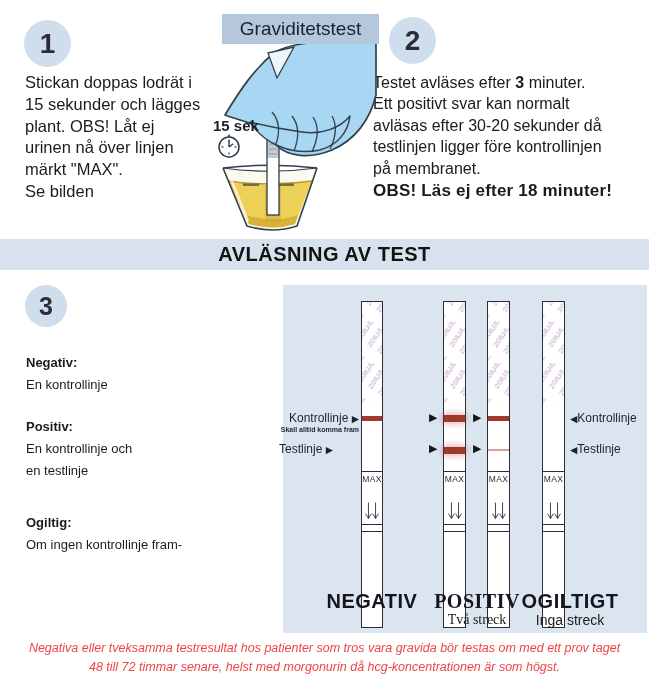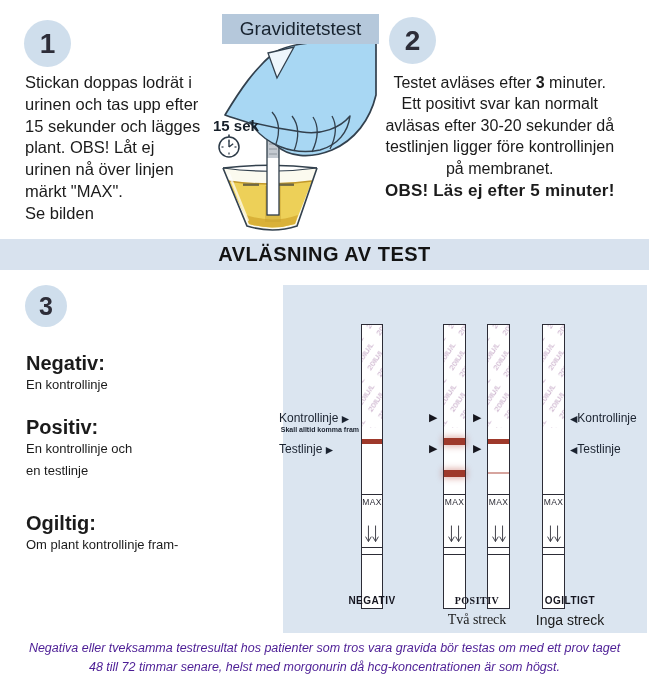--- a/index.html
+++ b/index.html
@@ -12,100 +12,99 @@
     position:absolute;border-radius:50%;background:var(--circle-blue,#cfdeec);
     display:flex;align-items:center;justify-content:center;
     font-weight:bold;color:#2d2d38;
   }
   .c1{left:24px;top:20px;width:47px;height:47px;font-size:28px;}
   .c2{left:389px;top:17px;width:47px;height:47px;font-size:28px;}
   .c3{left:25px;top:285px;width:42px;height:42px;font-size:25px;}
   
   .step1{position:absolute;left:25px;top:72px;font-size:16.5px;line-height:21.8px;white-space:nowrap;}
   
-  .step2{position:absolute;left:385px;top:72px;font-size:16px;line-height:21.4px;white-space:nowrap;text-align:center;}
+  .step2{position:absolute;left:373px;top:72px;font-size:16px;line-height:21.4px;white-space:nowrap;}
   .step2 .warn{font-weight:bold;font-size:17px;letter-spacing:.2px;margin-top:1px;}
   .step2 b{font-weight:bold;}
   
   .title-box{
     position:absolute;left:222px;top:14px;width:157px;height:30px;line-height:30px;
     background:var(--title-box-blue,#b5c8db);text-align:center;font-size:19px;color:#18232f;z-index:3;
   }
   .illus{position:absolute;left:180px;top:40px;width:200px;height:195px;z-index:1;}
   .illus text{font-family:"Liberation Sans", sans-serif;font-size:15px;font-weight:600;fill:#17202a;}
   
   .band{
     position:absolute;left:0;top:239px;width:649px;height:31px;line-height:31px;
     background:var(--band-blue,#d8e2ee);text-align:center;font-weight:bold;font-size:20px;
     letter-spacing:.5px;color:#131313;
   }
   
   .step3-group{position:absolute;left:26px;white-space:nowrap;}
-  .step3-group .h{font-weight:bold;font-size:20px;line-height:22px;}
+  .step3-group .h{font-weight:bold;font-size:13px;line-height:22px;}
   .step3-group .ln{font-size:13px;line-height:21.5px;}
   .g1{top:352px;} .g2{top:416px;} .g3{top:512px;}
   
   .panel{position:absolute;left:283px;top:285px;width:364px;height:348px;background:var(--panel-blue,#dbe5f0);}
   .strip{
-    position:absolute;top:16px;width:23px;height:285px;background:#fff;
-    border:1.5px solid #2c2c36;box-sizing:border-box;margin-top:23px;
+    position:absolute;top:16px;width:23px;height:327px;background:#fff;
+    border:1.5px solid #2c2c36;box-sizing:border-box;
   }
   .s1{left:78px;width:22px;} .s2{left:160px;} .s3{left:204px;} .s4{left:259px;}
   .strip .pattern{position:absolute;left:0;top:0;width:100%;height:103px;}
   .strip .ctl,.strip .tst{position:absolute;left:0;right:0;background:var(--line-red,#9e392b);}
   .ctl.med{top:114px;height:4.5px;}
   .ctl.thick{top:112.5px;height:7px;box-shadow:0 0 6px 1.5px rgba(176,62,50,.40);}
   .tst.thick{top:144.5px;height:7px;box-shadow:0 0 6px 1.5px rgba(176,62,50,.40);}
   .tst.faint{top:146.5px;height:2px;background:var(--faint-line-pink,#d6a49e);}
   .strip .max-line{position:absolute;left:0;right:0;top:169px;border-top:1.3px solid #2c2c36;}
   .strip .max-text{
     position:absolute;left:0;right:0;top:171.5px;text-align:center;
     font-size:8.5px;font-weight:500;letter-spacing:.3px;color:#2c2c36;
   }
   .strip .downs{position:absolute;left:50%;transform:translateX(-50%);top:198px;width:16px;height:22px;}
   .strip .sep{position:absolute;left:0;right:0;border-top:1.2px solid #2c2c36;}
   .sepA{top:222px;} .sepB{top:229px;}
   
   .plabel{position:absolute;font-size:12px;font-weight:500;color:#1b2330;white-space:nowrap;}
-  .lab-ctl-left{left:-4px;width:80px;top:126px;}
+  .lab-ctl-left{left:-4px;width:80px;top:126px;text-align:right;}
   .lab-note{left:-8px;width:84px;top:141px;text-align:right;font-size:7px;font-weight:bold;color:#1b2330;position:absolute;white-space:nowrap;}
   .lab-tst-left{left:-4px;width:80px;top:157px;}
   .lab-ctl-right{left:287px;top:126px;}
   .lab-tst-right{left:287px;top:157px;}
   .plabel .arr{font-size:9.5px;}
   .midarrow{position:absolute;font-size:11px;color:#16161e;}
   .ma1{left:146px;top:126px;} .ma2{left:146px;top:157px;}
   .ma3{left:190px;top:126px;} .ma4{left:190px;top:157px;}
   
   .caption{position:absolute;width:140px;text-align:center;white-space:nowrap;}
-  .caption .t{font-weight:bold;font-size:10px;letter-spacing:.5px;color:#15151f;line-height:18px;}
+  .caption .t{font-weight:bold;font-size:20px;letter-spacing:.5px;color:#15151f;line-height:18px;}
   .caption .s{font-size:14px;color:#1b1b1b;line-height:18px;margin-top:1px;}
   .capN{left:19px;top:307px;} .capP{left:124px;top:307px;font-family:Liberation Serif, serif;} .capO{left:217px;top:307px;}
   
-  .footnote{position:absolute;left:0;width:649px;text-align:center;font-style:italic;font-size:12.5px;color:#4c1d95;}
+  .footnote{position:absolute;left:0;width:649px;text-align:center;font-style:italic;font-size:12.5px;color:#ef4444;}
   .fn1{top:641px;} .fn2{top:660px;}
   .defs-svg{position:absolute;width:0;height:0;}
 </style>
 </head>
 <body>
 
 <div class="page">
 
   <svg class="defs-svg" aria-hidden="true">
     <defs>
       <pattern id="iupat" width="34" height="12" patternUnits="userSpaceOnUse" patternTransform="rotate(-56)">
         <text x="1" y="9" font-size="8" fill="#b48fb6" opacity="0.85" font-family="Liberation Sans, sans-serif">20IU/L</text>
       </pattern>
     </defs>
   </svg>
 
   <div class="circle c1">1</div>
   <div class="step1">
     <div class="ln">Stickan doppas lodrät i</div>
-    <div class="ln">urinen och tas upp efter</div>
     <div class="ln">15 sekunder och lägges</div>
     <div class="ln">plant. OBS! Låt ej</div>
     <div class="ln">urinen nå över linjen</div>
     <div class="ln">märkt "MAX".</div>
     <div class="ln">Se bilden</div>
   </div>
 
   <svg class="illus" viewBox="0 0 200 195">
 
     <g>
@@ -165,38 +164,38 @@
 
   <div class="title-box">Graviditetstest</div>
 
   <div class="circle c2">2</div>
   <div class="step2">
     <div class="ln"><span>Testet avläses efter </span><b>3</b><span> minuter.</span></div>
     <div class="ln">Ett positivt svar kan normalt</div>
     <div class="ln">avläsas efter 30-20 sekunder då</div>
     <div class="ln">testlinjen ligger före kontrollinjen</div>
     <div class="ln">på membranet.</div>
-    <div class="warn">OBS! Läs ej efter 5 minuter!</div>
+    <div class="warn">OBS! Läs ej efter 18 minuter!</div>
   </div>
 
   <div class="band">AVLÄSNING AV TEST</div>
 
   <div class="circle c3">3</div>
   <div class="step3-group g1">
     <div class="h">Negativ:</div>
     <div class="ln">En kontrollinje</div>
   </div>
   <div class="step3-group g2">
     <div class="h">Positiv:</div>
     <div class="ln">En kontrollinje och</div>
     <div class="ln">en testlinje</div>
   </div>
   <div class="step3-group g3">
     <div class="h">Ogiltig:</div>
-    <div class="ln">Om plant kontrollinje fram-</div>
+    <div class="ln">Om ingen kontrollinje fram-</div>
   </div>
 
   <div class="panel">
 
     <div class="strip s1">
       <svg class="pattern">
           <rect width="100%" height="100%" fill="url(#iupat)"></rect>
         </svg>
       <div class="ctl med"></div>
       <div class="max-line"></div>

